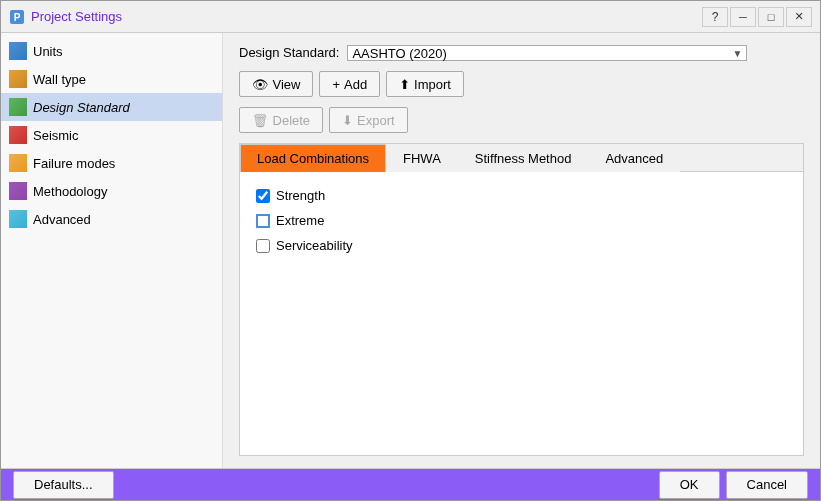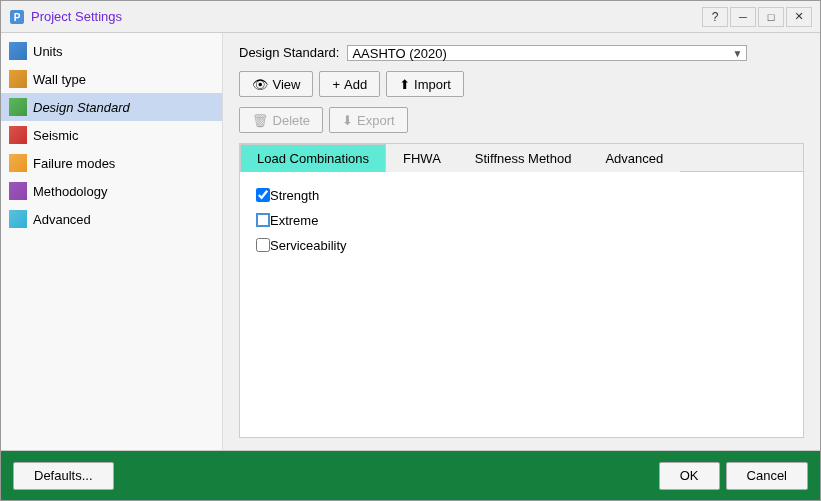--- a/index.html
+++ b/index.html
@@ -174,32 +174,34 @@
       padding: 6px 16px;
       border: 1px solid transparent;
       border-bottom: none;
       cursor: pointer;
       font-size: 13px;
       background: #f0f0f0;
       margin-bottom: -1px;
       white-space: nowrap;
     }
     .tab.active {
-      background: #5eead4;
+      background: #f97316;
       border-color: #ccc;
       border-bottom-color: #fff;
       z-index: 1;
     }
     .tab-content {
       flex: 1;
       padding: 16px;
       background: #fff;
     }
     .checkbox-row {
       display: flex;
+      align-items: center;
+      gap: 6px;
       margin-bottom: 10px;
     }
     .checkbox-input {
       width: 14px;
       height: 14px;
       cursor: pointer;
     }
     .checkbox-label {
       font-size: 13px;
       color: #000;
@@ -208,23 +210,23 @@
     .checkbox-extreme {
       border: 2px solid #4a90d9;
       background: #fff;
       width: 14px;
       height: 14px;
       display: inline-block;
       flex-shrink: 0;
       cursor: pointer;
     }
     .bottom-bar {
-      height: 50px;
+      height: 32px;
       border-top: 1px solid #ccc;
-      background: #15803d;
+      background: #8b5cf6;
       display: flex;
       align-items: center;
       padding: 0 12px;
       justify-content: space-between;
       flex-shrink: 0;
     }
     .bottom-btn {
       height: 28px;
       padding: 0 20px;
       border: 1px solid #aaa;

